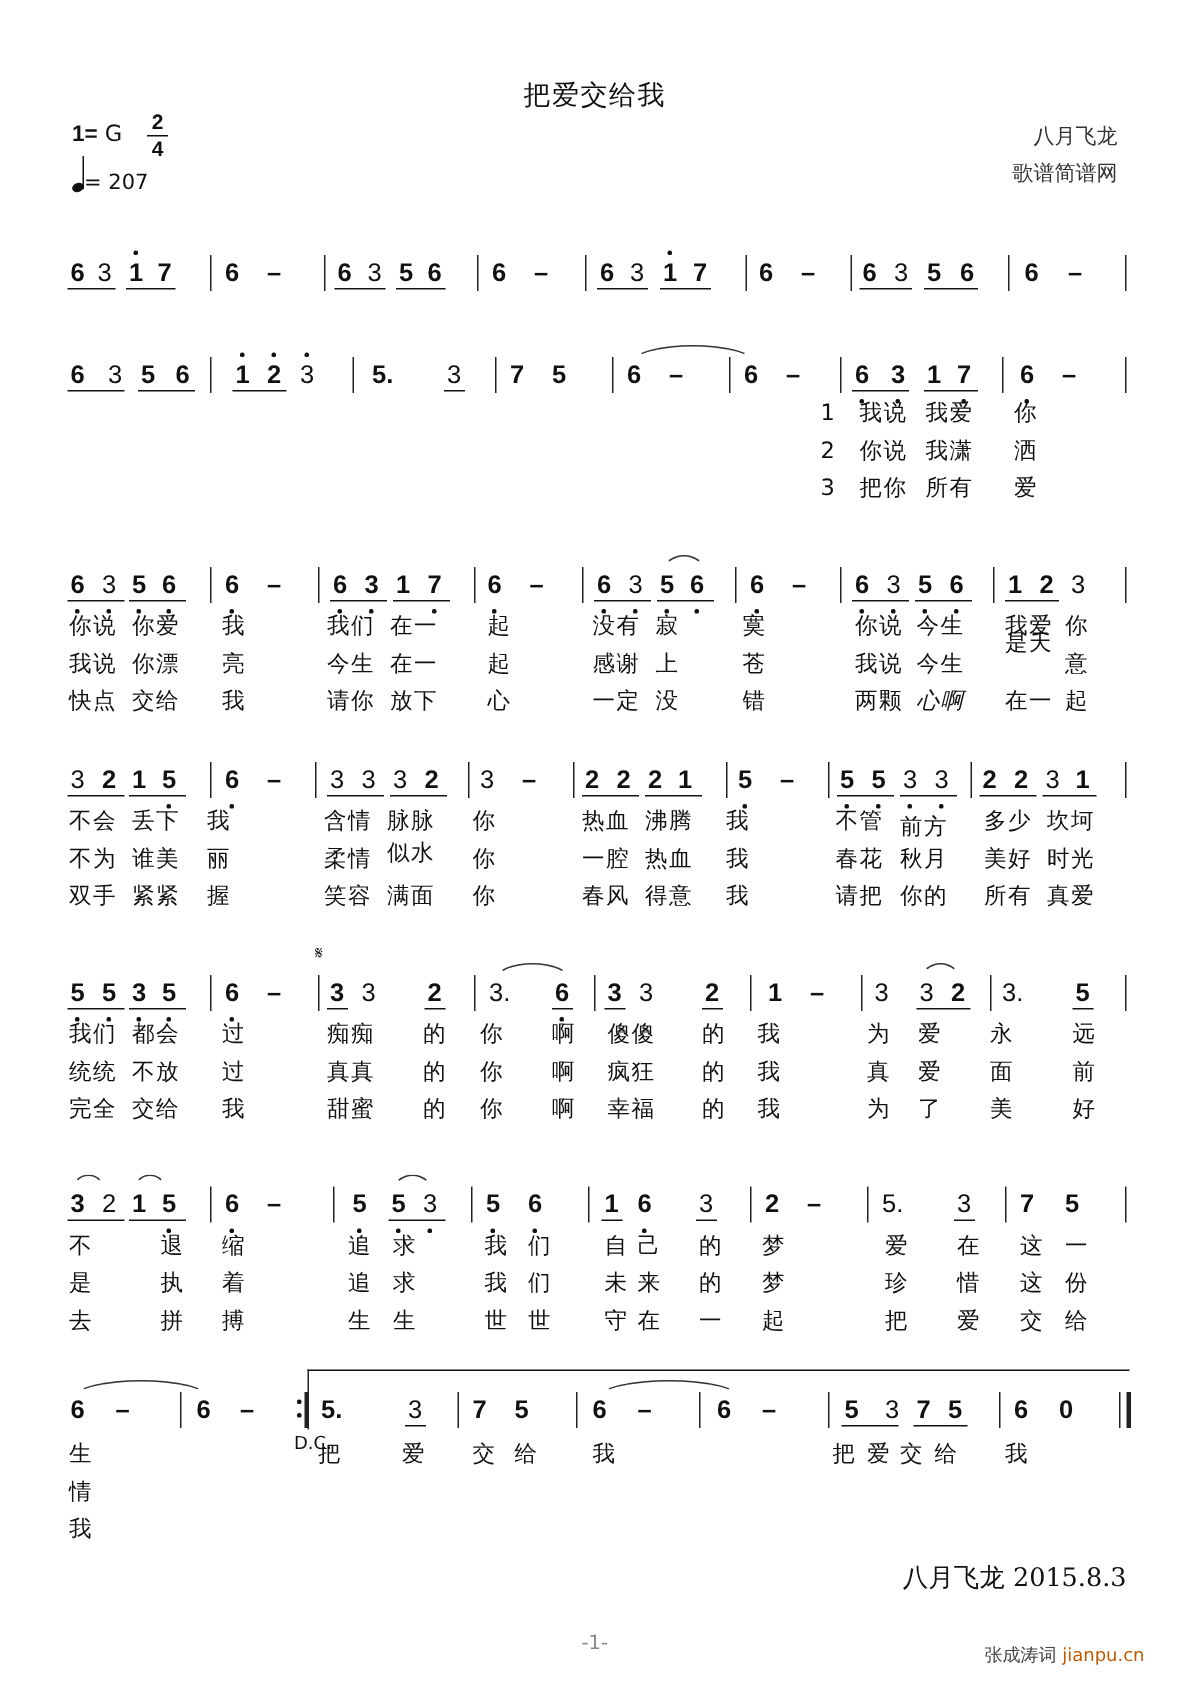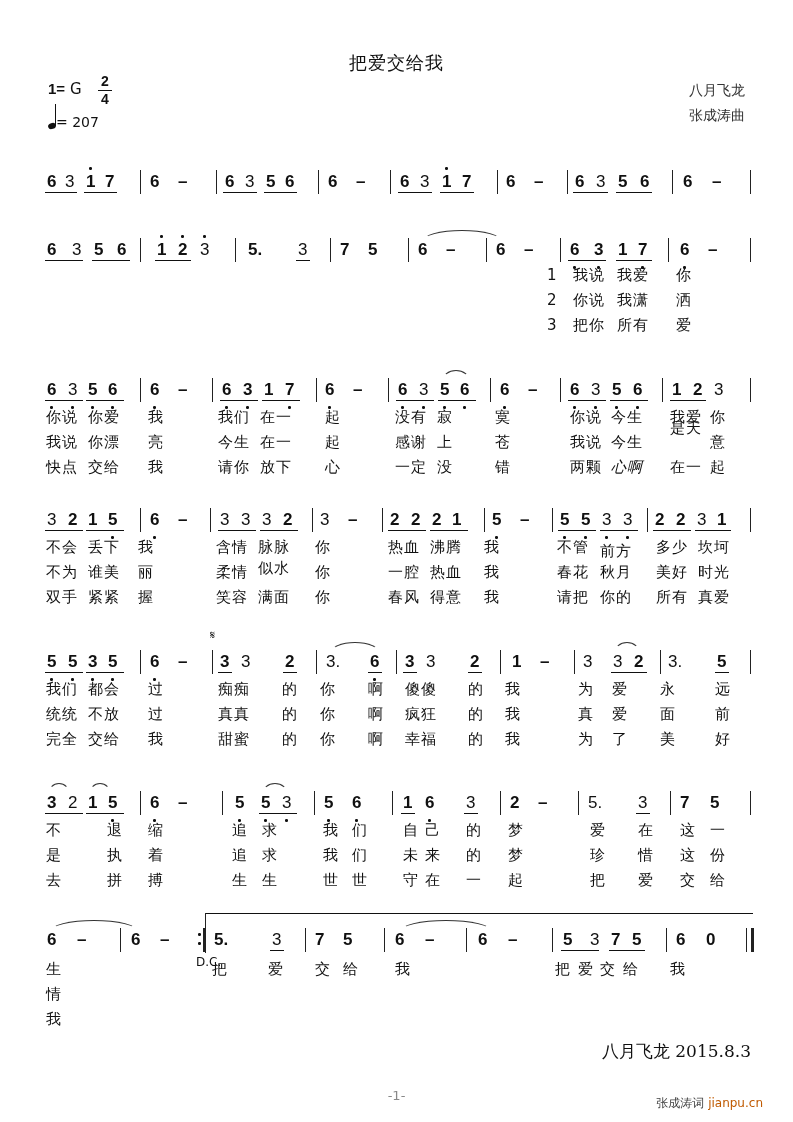--- a/index.html
+++ b/index.html
@@ -40,21 +40,21 @@
   <div>2</div>
   <div class="line"></div>
   <div>4</div>
 </div>
 <div class="stem"></div>
 <div class="abs tempo">
   <span class="notehead"></span><span>= 207</span>
 </div>
 
 <div class="abs credit" style="top:82px;">八月飞龙</div>
-<div class="abs credit" style="top:107px;">张成涛曲</div>
+<div class="abs credit" style="top:107px;">歌谱简谱网</div>
 
 <div id="score">
     <div class="nt" style="left:47px;top:172px;">6</div>
     <div class="nt light" style="left:65px;top:172px;">3</div>
     <div class="nt" style="left:86px;top:172px;">1</div>
     <div class="dot" style="left:89px;top:167px;"></div>
     <div class="nt" style="left:105px;top:172px;">7</div>
     <div class="ul" style="left:45px;top:192px;width:32px;"></div>
     <div class="ul" style="left:84px;top:192px;width:33px;"></div>
     <div class="bar" style="left:140px;top:170px;"></div>

